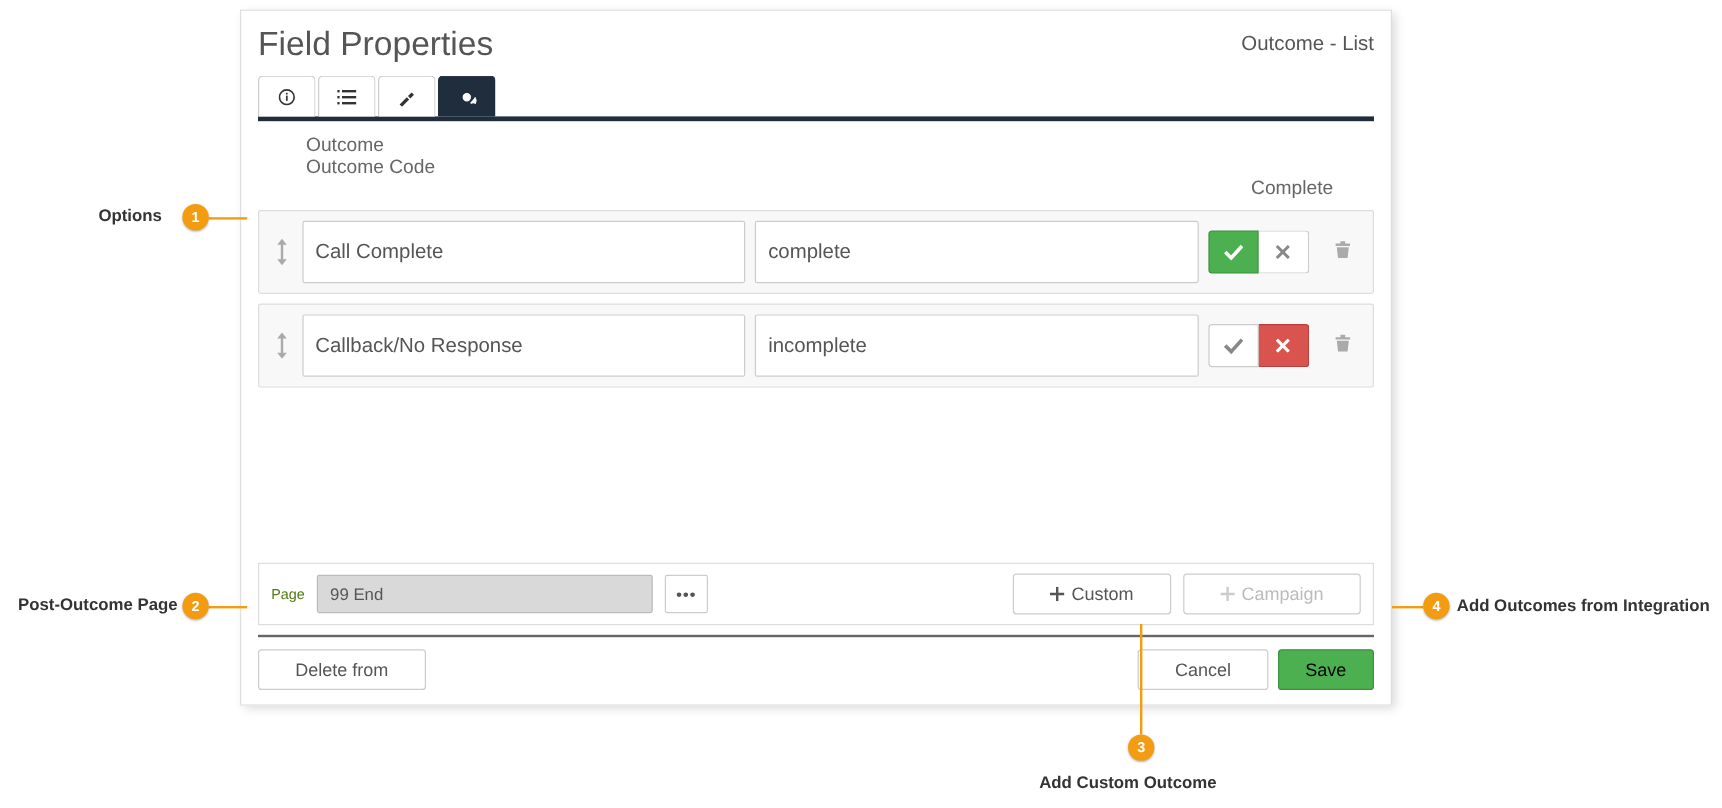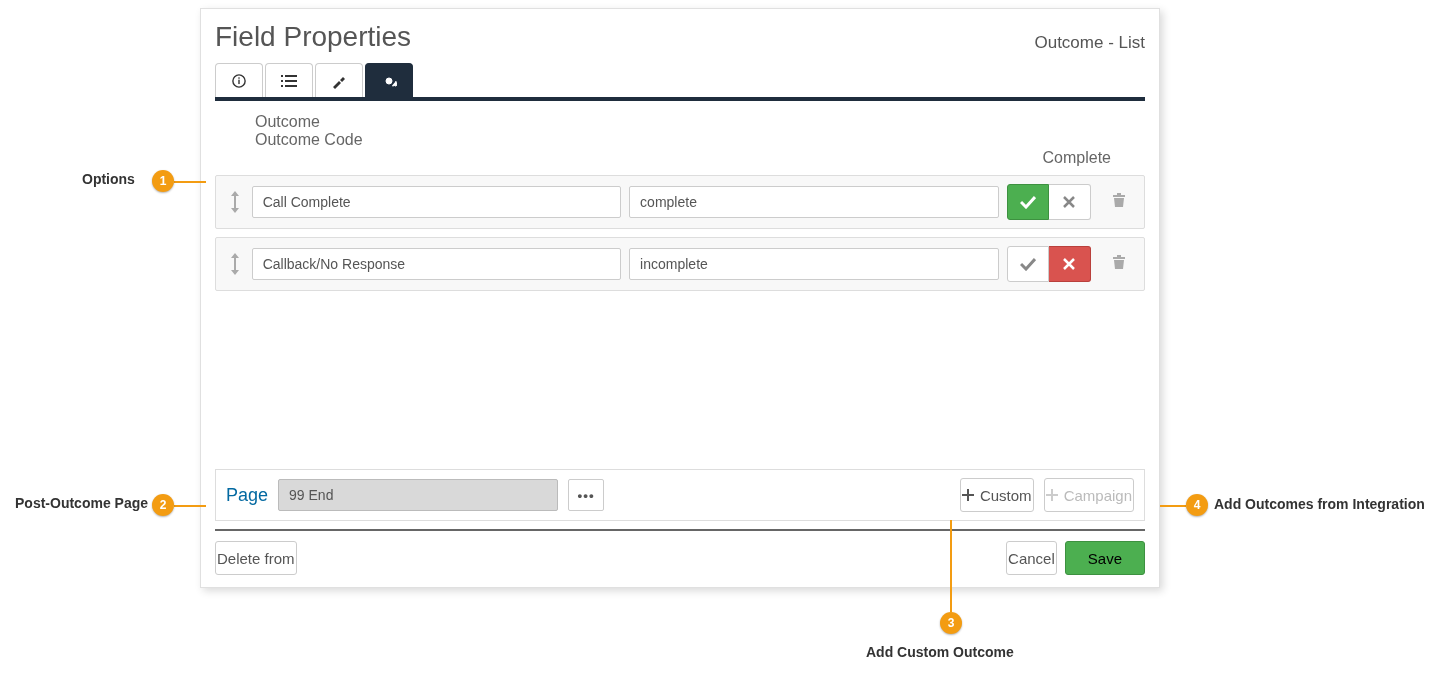--- a/index.html
+++ b/index.html
@@ -20,21 +20,21 @@
     background: #fff;
     border: 1px solid #e0e0e0;
     box-shadow: 3px 3px 8px rgba(0,0,0,0.15);
     padding: 12px 14px;
     display: flex;
     flex-direction: column;
   }
   .panel-header {
     display: flex;
     justify-content: space-between;
-    align-items: flex-end;
+    align-items: center;
     margin-bottom: 10px;
   }
   .panel-title {
     font-size: 28px;
     color: #555;
     font-weight: 400;
   }
   .panel-sub {
     font-size: 17px;
     color: #555;
@@ -82,26 +82,26 @@
     border-radius: 2px;
   }
   .drag-handle {
     width: 18px;
     display:flex;
     justify-content:center;
     color:#999;
     cursor: grab;
   }
   .text-input {
-    height: 32px;
+    height: 52px;
     border: 1px solid #ccc;
     background: #fff;
     border-radius: 2px;
     padding: 0 10px;
-    font-size: 14px;
+    font-size: 17px;
     color: #555;
   }
   .input-outcome { width: 376px; }
   .input-code { width: 376px; }
   .toggle-group { display: flex; gap: 0; margin-left: auto; }
   .toggle-btn {
     width: 42px; height: 36px;
     border: 1px solid #ccc;
     background: #fff;
     display:flex; align-items:center; justify-content:center;
@@ -117,33 +117,33 @@
   .spacer-flex { flex:1; }
   .page-bar {
     display:flex;
     align-items:center;
     border:1px solid #ddd;
     padding:8px 10px;
     gap:10px;
     margin-top:auto;
     background:#fff;
   }
-  .page-label { font-size:18px; color:#0369a1; }
+  .page-label { font-size:12px; color:#4d7c0f; }
   .page-input {
     width:280px; height:32px; background:#d9d9d9; border:1px solid #bbb;
     border-radius:2px; padding:0 10px; font-size:14px; color:#555;
   }
   .page-more {
     width:36px;height:32px;border:1px solid #ccc;border-radius:2px;
     background:#fff;display:flex;align-items:center;justify-content:center;
     cursor:pointer;font-weight:bold;letter-spacing:1px;color:#555;
   }
   .btn {
     height:34px;
-    padding:0 1px;
+    padding:0 30px;
     border:1px solid #ccc;
     background:#fff;
     border-radius:3px;
     display:inline-flex;
     align-items:center;
     gap:6px;
     font-size:15px;
     cursor:pointer;
     color:#555;
   }

